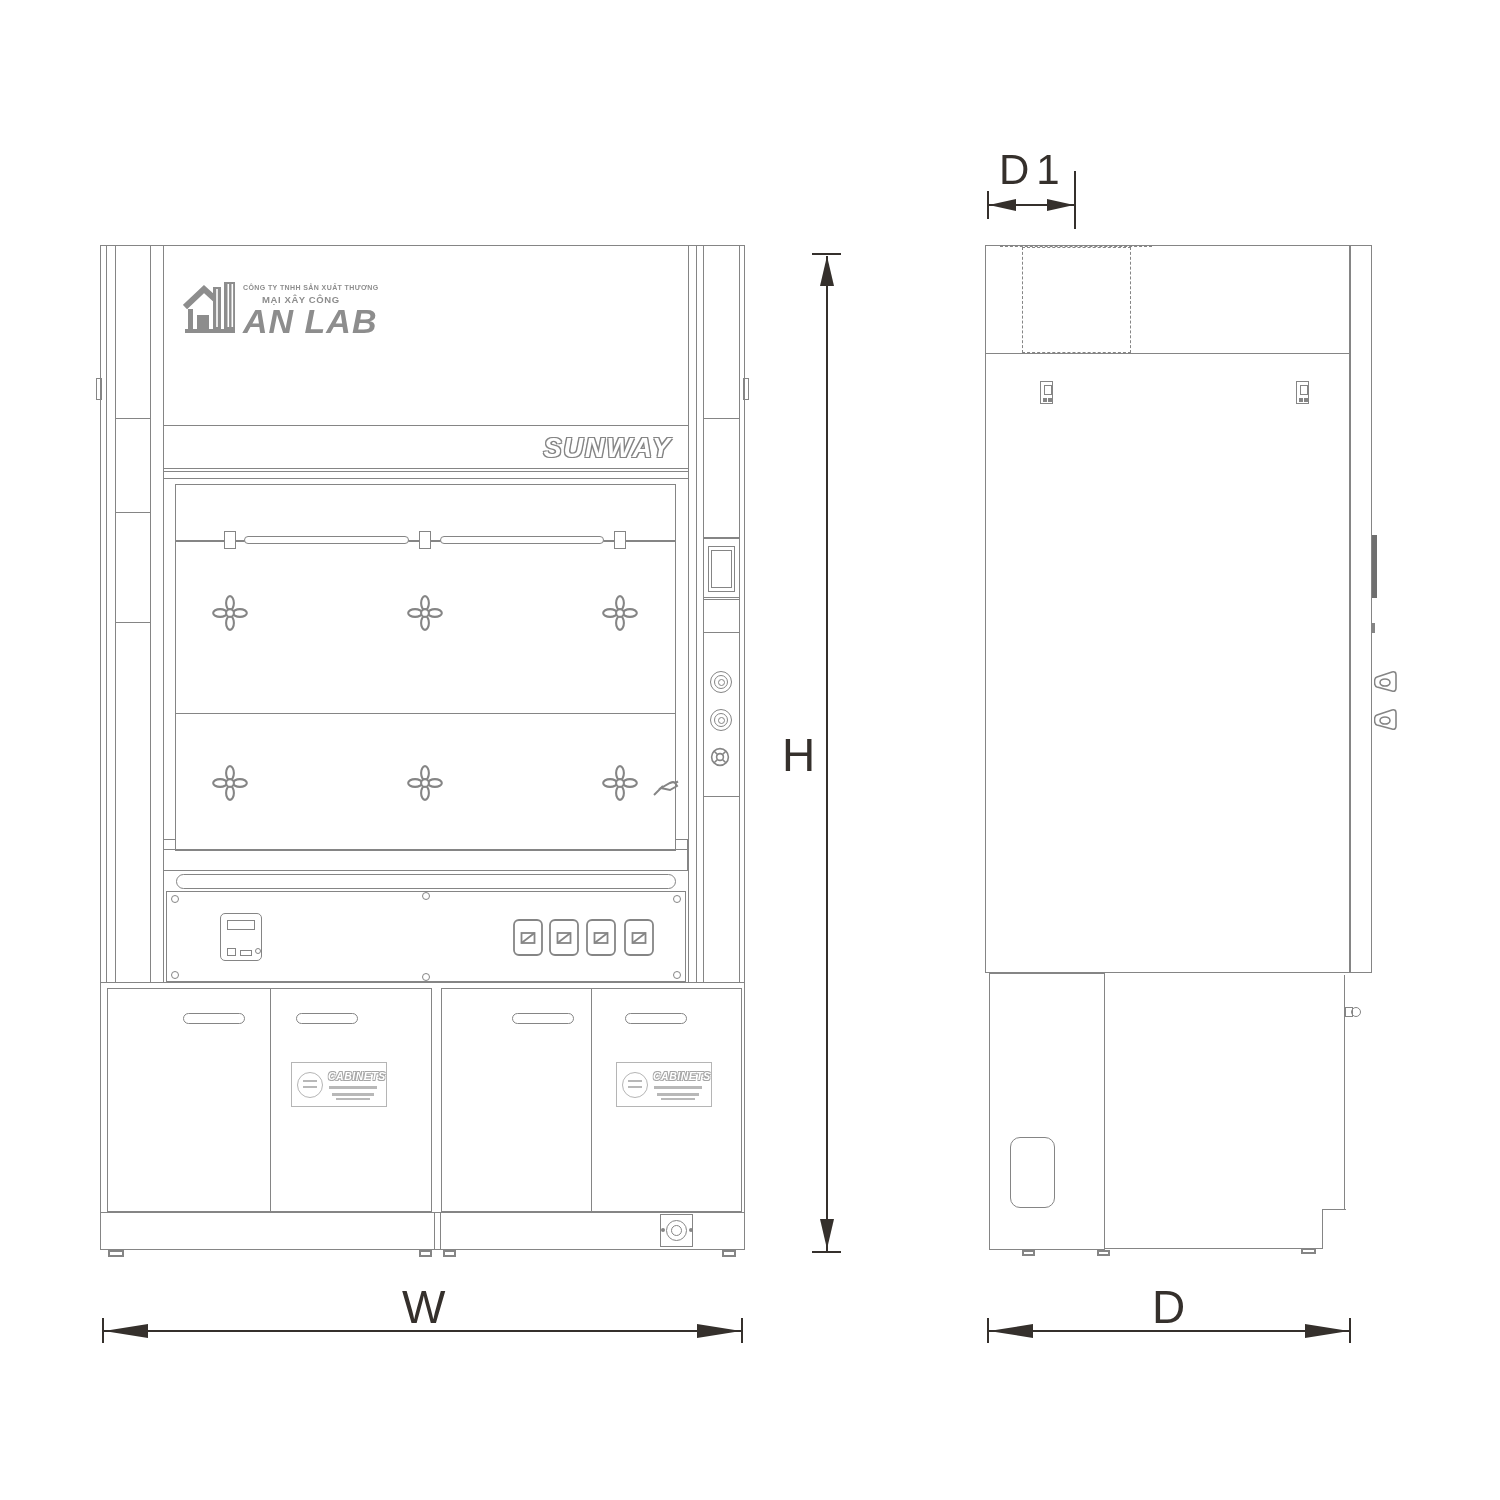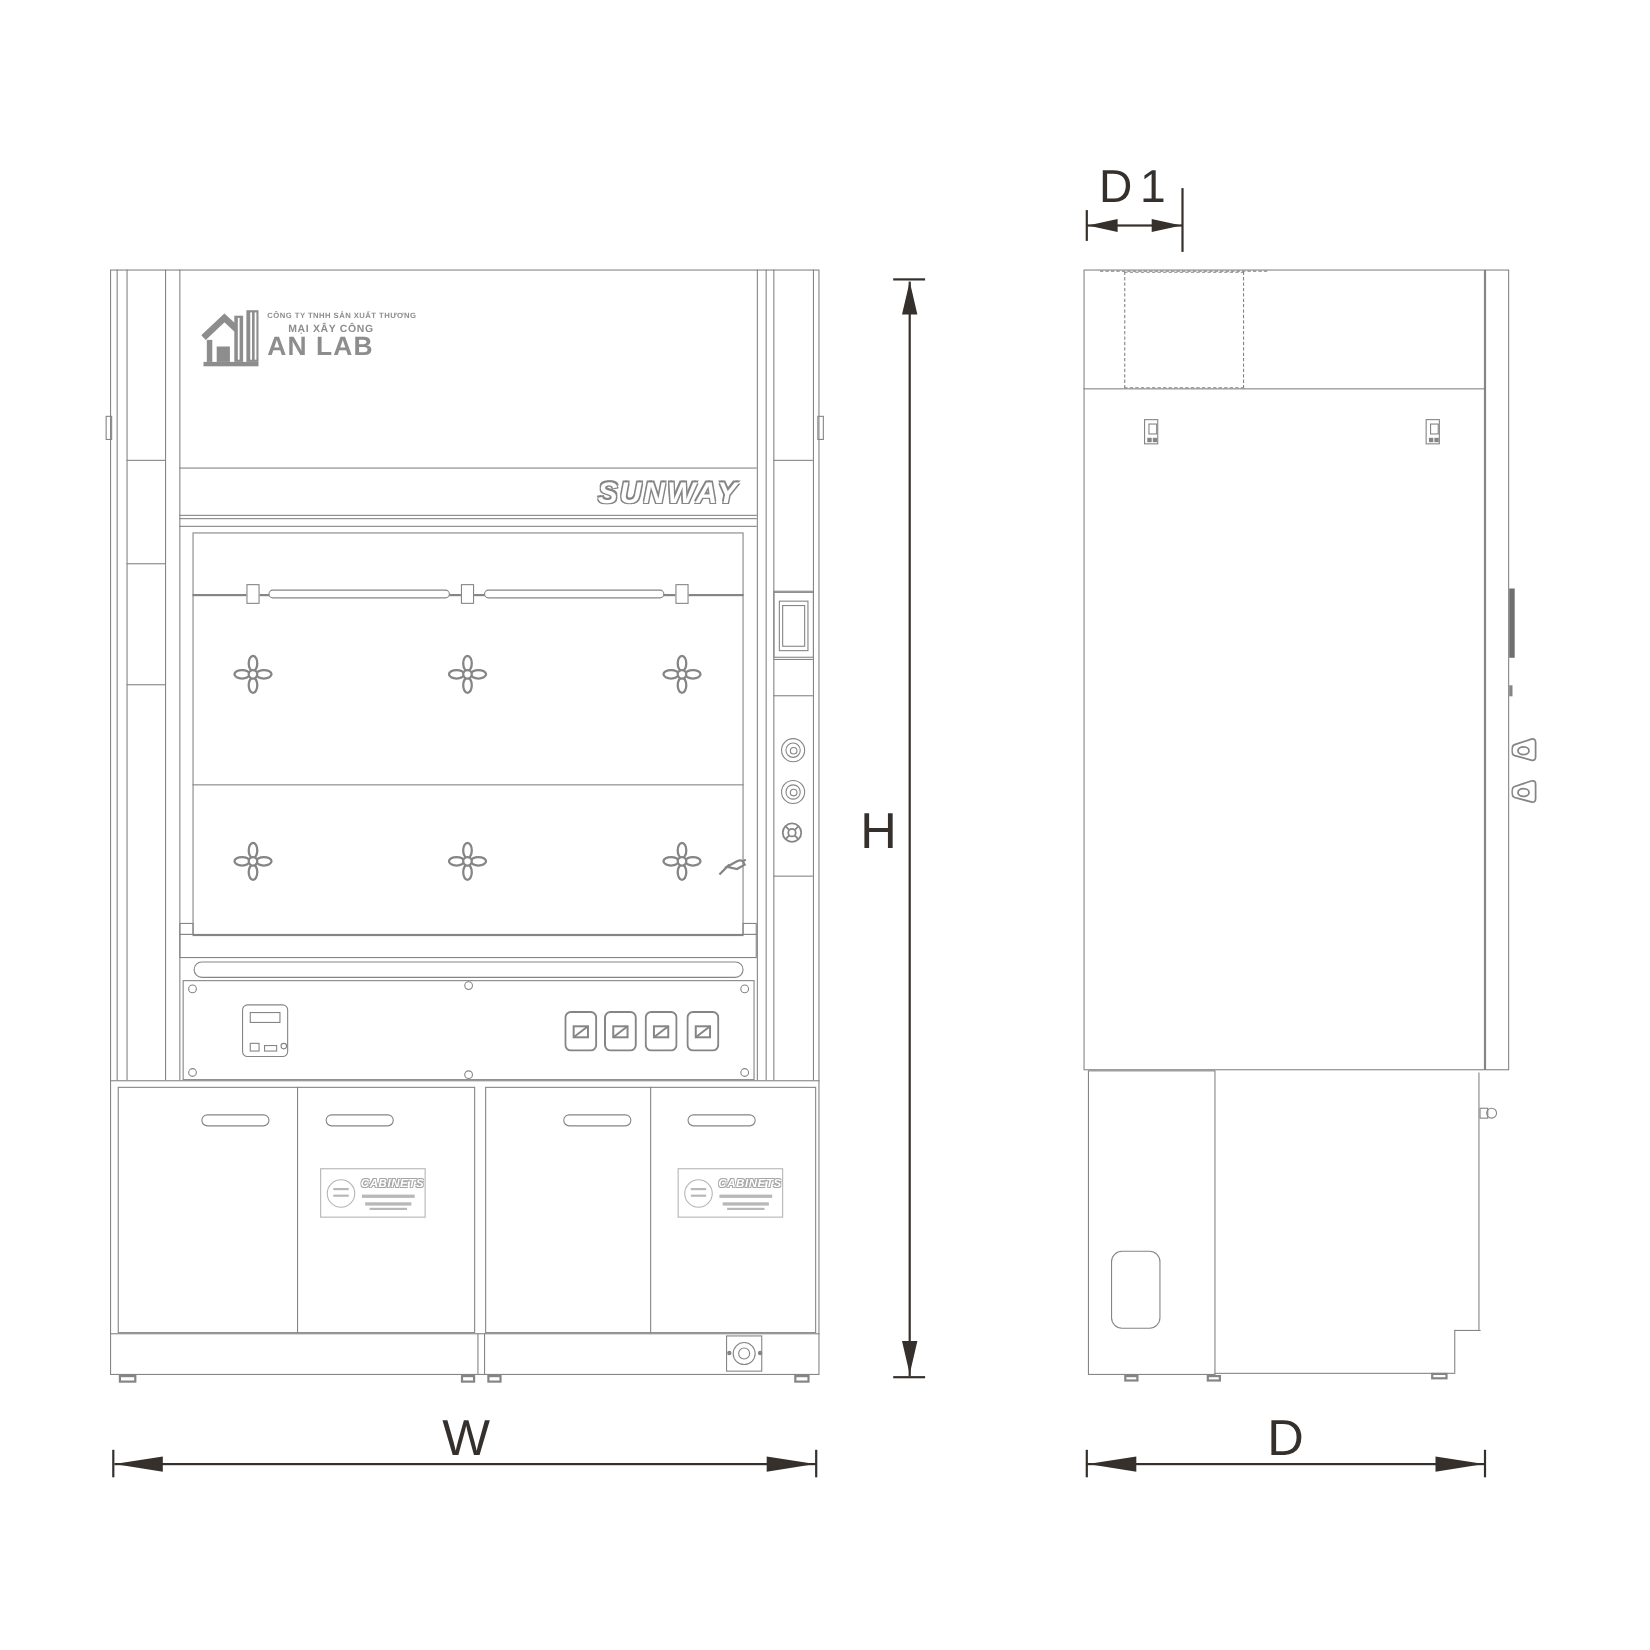--- a/index.html
+++ b/index.html
@@ -30,21 +30,21 @@
   .ar.right{border-top:7px solid transparent;border-bottom:7px solid transparent;border-left:44px solid var(--dimension);}
   .ar.left-s{border-top:6px solid transparent;border-bottom:6px solid transparent;border-right:27px solid var(--dimension);}
   .ar.right-s{border-top:6px solid transparent;border-bottom:6px solid transparent;border-left:27px solid var(--dimension);}
   .dimlabel{position:absolute;color:var(--dimension);font-weight:300;font-size:46px;letter-spacing:2px;}
   .outline-text{color:#fff;text-shadow:-1.2px -1.2px 0 var(--line),1.2px -1.2px 0 var(--line),
                 -1.2px 1.2px 0 var(--line),1.2px 1.2px 0 var(--line);}
   .sunway{position:absolute;left:480px;top:429px;width:192px;height:38px;line-height:38px;
           text-align:right;font-size:27px;font-style:italic;font-weight:bold;letter-spacing:2px;}
   .logo-line1{position:absolute;left:243px;top:284px;font-size:7px;font-weight:bold;color:var(--logo);letter-spacing:.4px;white-space:nowrap;}
   .logo-line2{position:absolute;left:262px;top:294px;font-size:9.5px;font-weight:bold;color:var(--logo);letter-spacing:.6px;white-space:nowrap;}
-  .logo-brand{position:absolute;left:243px;top:302px;font-size:24px;font-weight:800;color:var(--logo);letter-spacing:1px;white-space:nowrap;}
+  .logo-brand{position:absolute;left:243px;top:302px;font-size:34px;font-style:italic;font-weight:800;color:var(--logo);letter-spacing:1px;white-space:nowrap;}
   .cab-label{position:absolute;width:96px;height:45px;border:1.4px solid var(--lineLight);box-sizing:border-box;}
   .cab-title{position:absolute;left:36px;top:7px;font-size:10.5px;font-weight:bold;font-style:italic;
              color:#fff;text-shadow:-.8px -.8px 0 #a5a5a5,.8px -.8px 0 #a5a5a5,-.8px .8px 0 #a5a5a5,.8px .8px 0 #a5a5a5;
              letter-spacing:.5px;white-space:nowrap;}
   .cab-bar{position:absolute;background:#b8b8b8;}
   .brk{position:absolute;width:13px;height:23px;border:1.4px solid var(--line);box-sizing:border-box;}
 </style>
 </head>
 <body>
 

